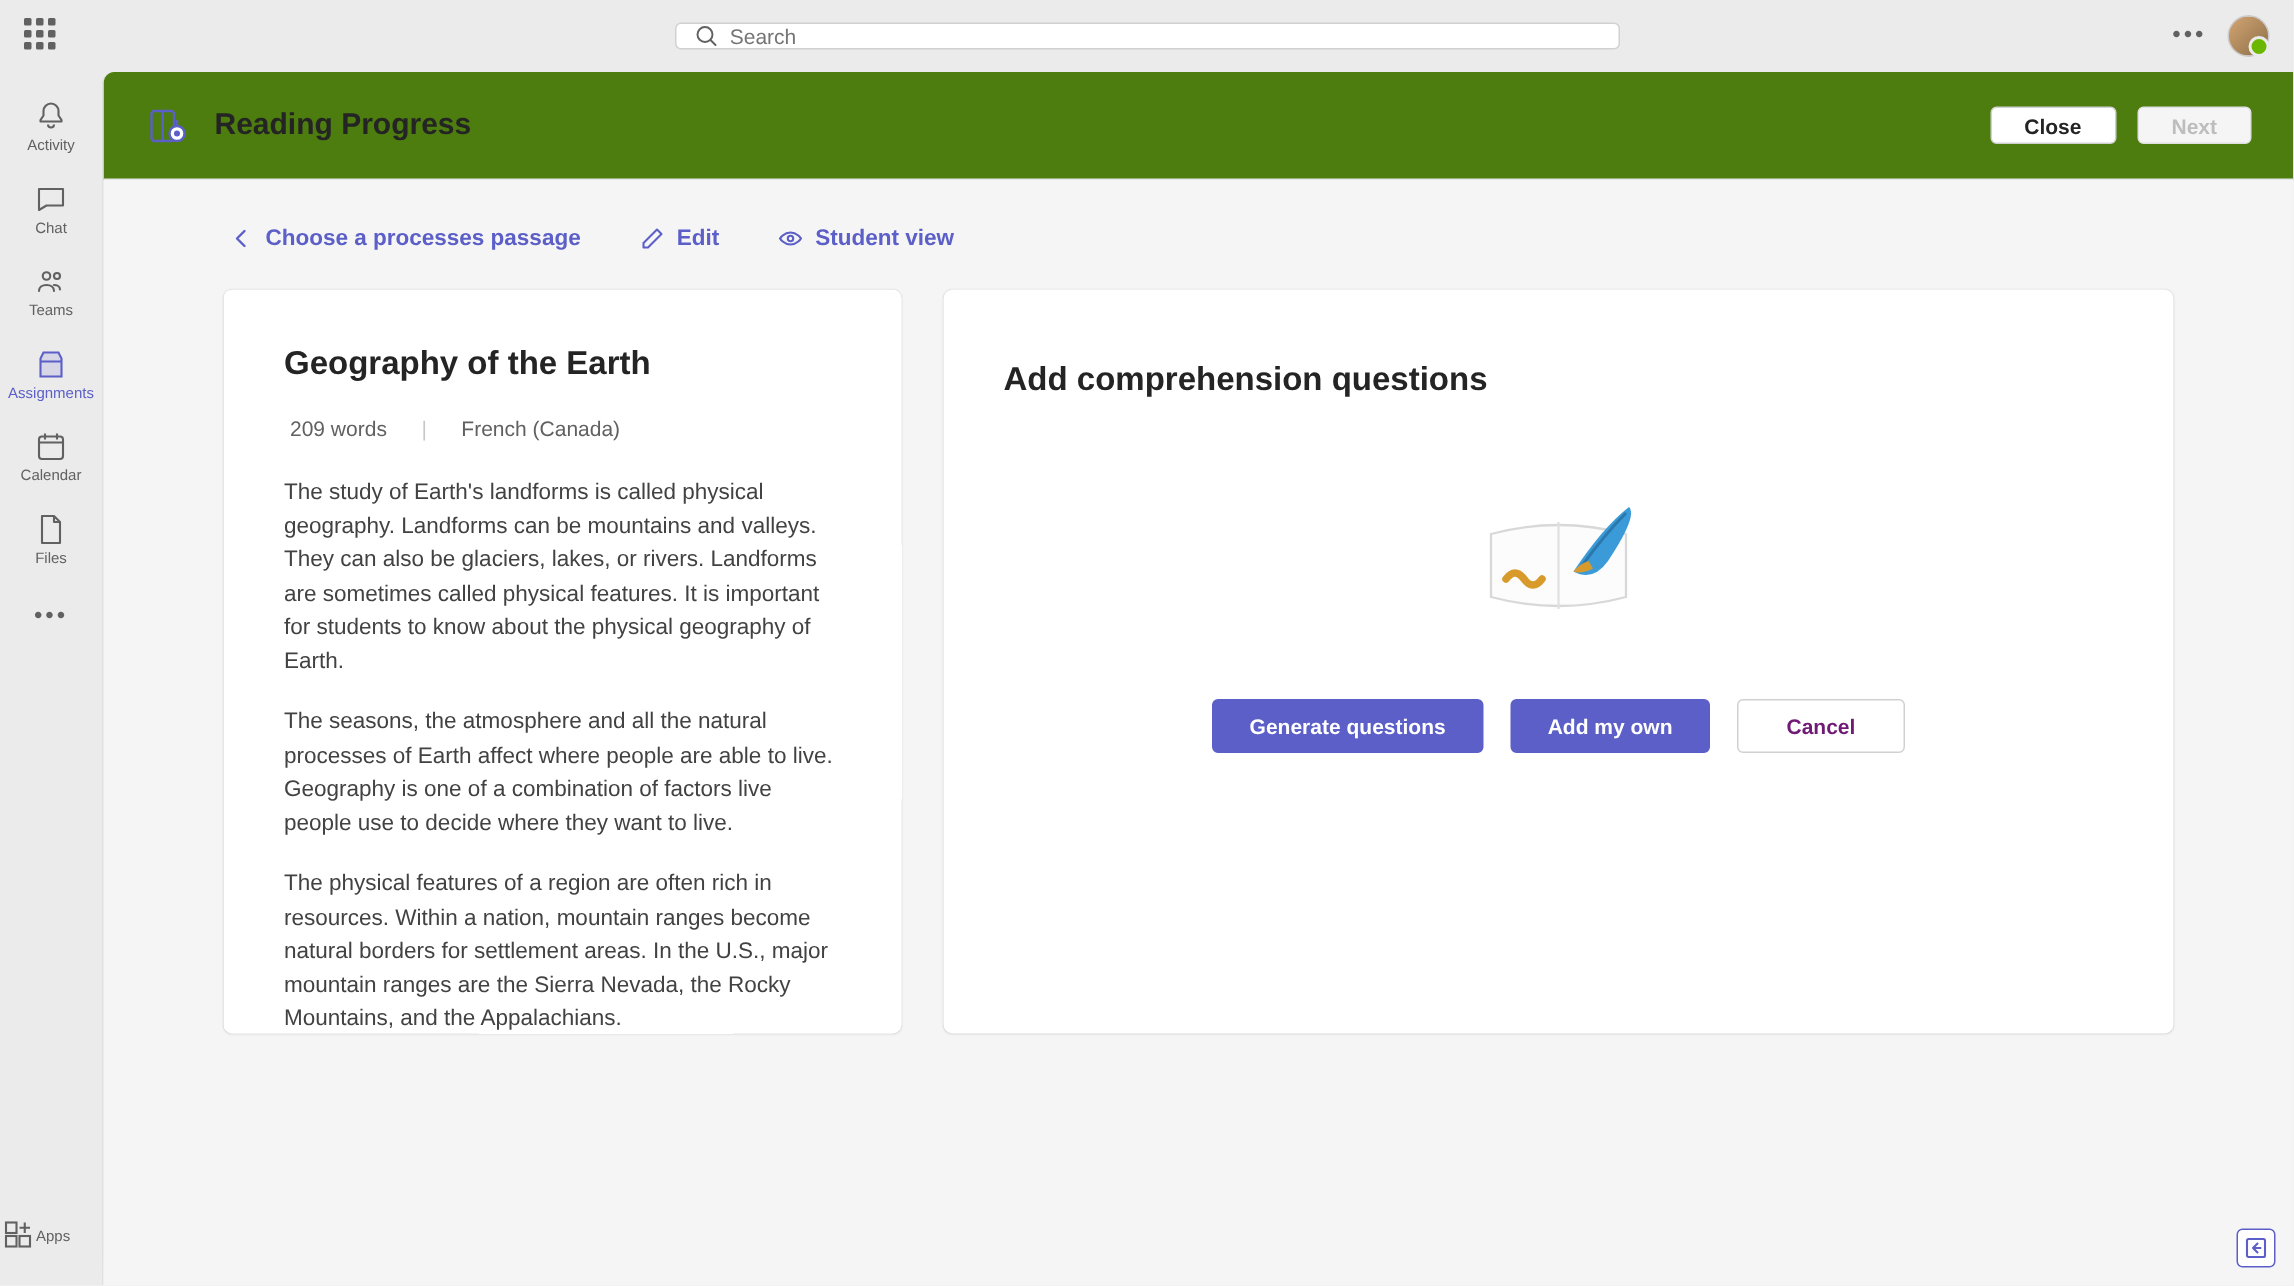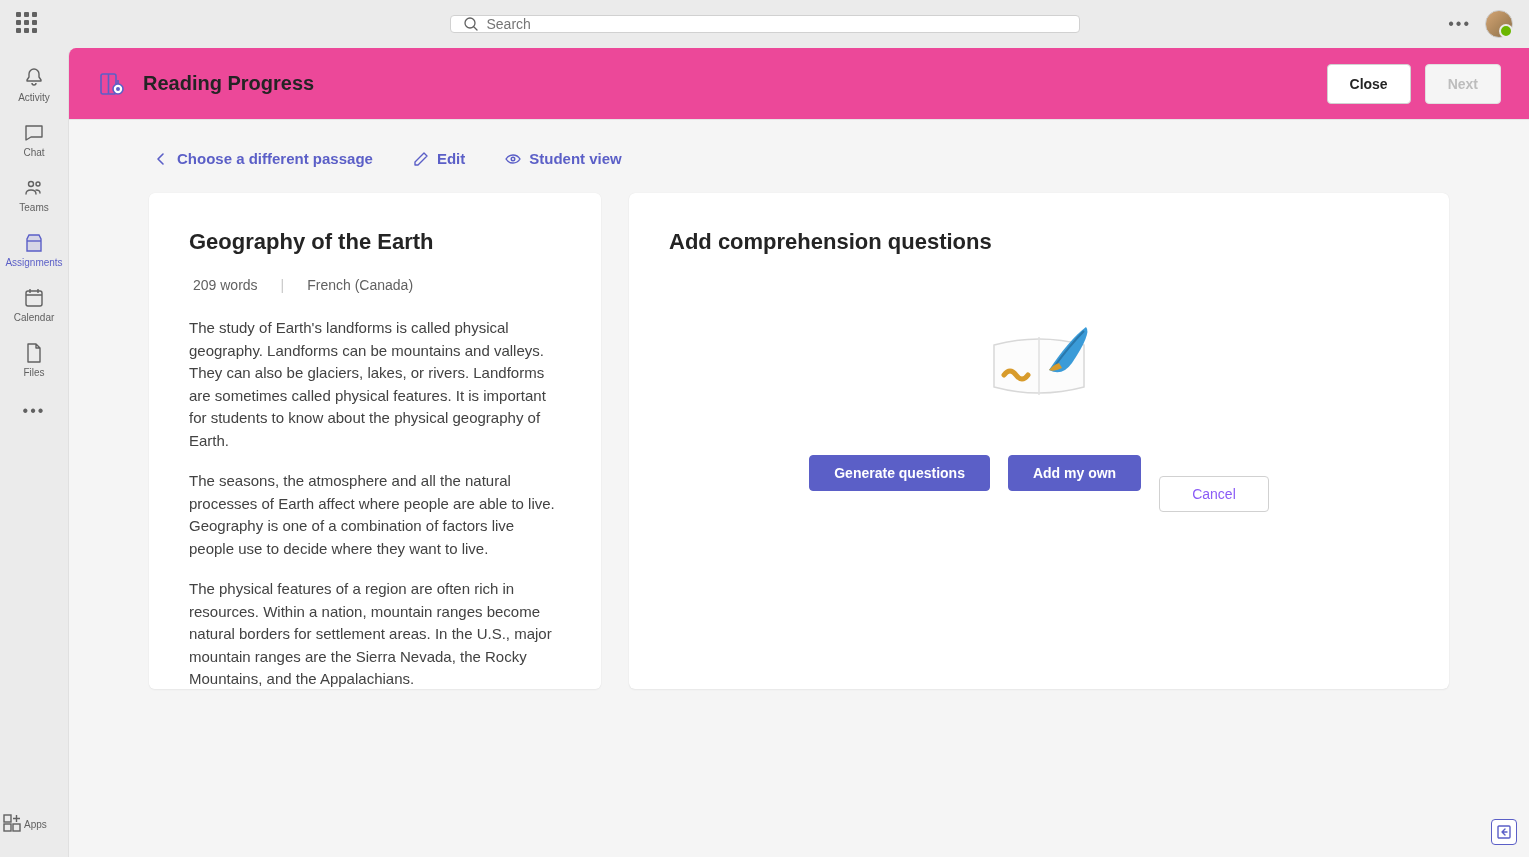--- a/index.html
+++ b/index.html
@@ -128,36 +128,36 @@
       flex: 1;
       background: #f5f5f5;
       display: flex;
       flex-direction: column;
       border-top-left-radius: 8px;
       overflow: hidden;
       border-left: 1px solid #e0e0e0;
       position: relative;
     }
     .main-header {
-      background: #ec4899;
+      background: #4d7c0f;
       height: 72px;
       display: flex;
       align-items: center;
       padding: 0 28px;
       border-bottom: 1px solid #e5e5e5;
     }
     .main-header svg { margin-right: 16px; }
     .main-title {
       font-size: 20px;
       font-weight: 700;
       color: #242424;
     }
     .header-actions { margin-left: auto; display: flex; gap: 14px; }
     .btn {
-      height: 40px;
+      height: 25px;
       padding: 0 22px;
       border-radius: 4px;
       font-size: 14px;
       font-weight: 600;
       display: flex;
       align-items: center;
       cursor: pointer;
       border: 1px solid #d1d1d1;
       background: #fff;
       color: #242424;
@@ -230,20 +230,21 @@
       font-size: 15px;
       line-height: 1.5;
       color: #424242;
       margin-bottom: 18px;
     }
     .comp-title {
       font-size: 22px;
       font-weight: 700;
       color: #242424;
       margin-bottom: 30px;
+      margin-top: 11px;
     }
     .comp-illustration {
       display: flex;
       justify-content: center;
       margin: 30px 0 40px;
     }
     .comp-buttons {
       display: flex;
       gap: 18px;
       justify-content: center;
@@ -256,31 +257,30 @@
       padding: 0 24px;
       border-radius: 4px;
       font-size: 14px;
       font-weight: 600;
       cursor: pointer;
       display: flex;
       align-items: center;
     }
     .btn-secondary {
       background: #fff;
-      color: #8b5cf6;
+      color: #701a75;
       border: 1px solid #d1d1d1;
       height: 36px;
       padding: 0 32px;
       border-radius: 4px;
       font-size: 14px;
-      font-weight: 400;
-      cursor: pointer;
-      display: flex;
-      align-items: center;
-      margin-top: 21px;
+      font-weight: 700;
+      cursor: pointer;
+      display: flex;
+      align-items: center;
     }
     .corner-icon {
       position: absolute;
       bottom: 12px;
       right: 12px;
       width: 26px;
       height: 26px;
       border: 1px solid #5b5fc7;
       border-radius: 4px;
       display: flex;
@@ -390,21 +390,21 @@
         <div class="btn disabled">Next</div>
       </div>
     </div>
 
     <div class="main-body">
       <div class="action-links">
         <div class="action-link">
           <svg viewBox="0 0 16 16">
               <path d="M10 3 5 8l5 5" stroke="#5b5fc7" stroke-width="1.6" fill="none" stroke-linecap="round" stroke-linejoin="round"></path>
             </svg>
-          <span>Choose a different passage</span>
+          <span>Choose a processes passage</span>
         </div>
         <div class="action-link">
           <svg viewBox="0 0 16 16">
               <path d="M11 2l3 3-9 9H2v-3l9-9Z" stroke="#5b5fc7" stroke-width="1.4" fill="none" stroke-linejoin="round"></path>
             </svg>
           <span>Edit</span>
         </div>
         <div class="action-link">
           <svg viewBox="0 0 16 16">
               <path d="M1 8s2.5-4 7-4 7 4 7 4-2.5 4-7 4-7-4-7-4Z" stroke="#5b5fc7" stroke-width="1.4" fill="none"></path>

